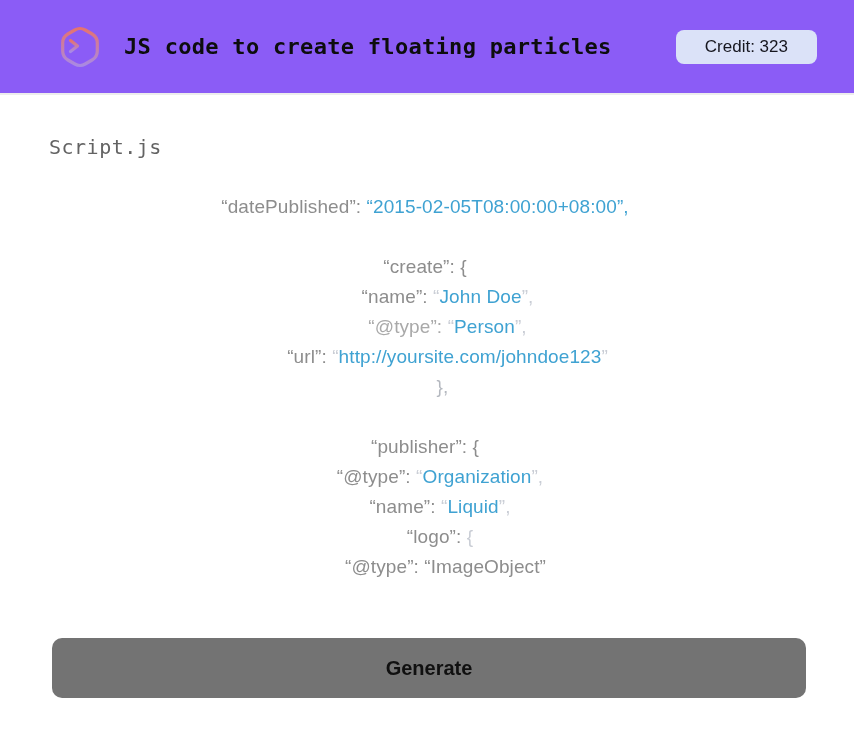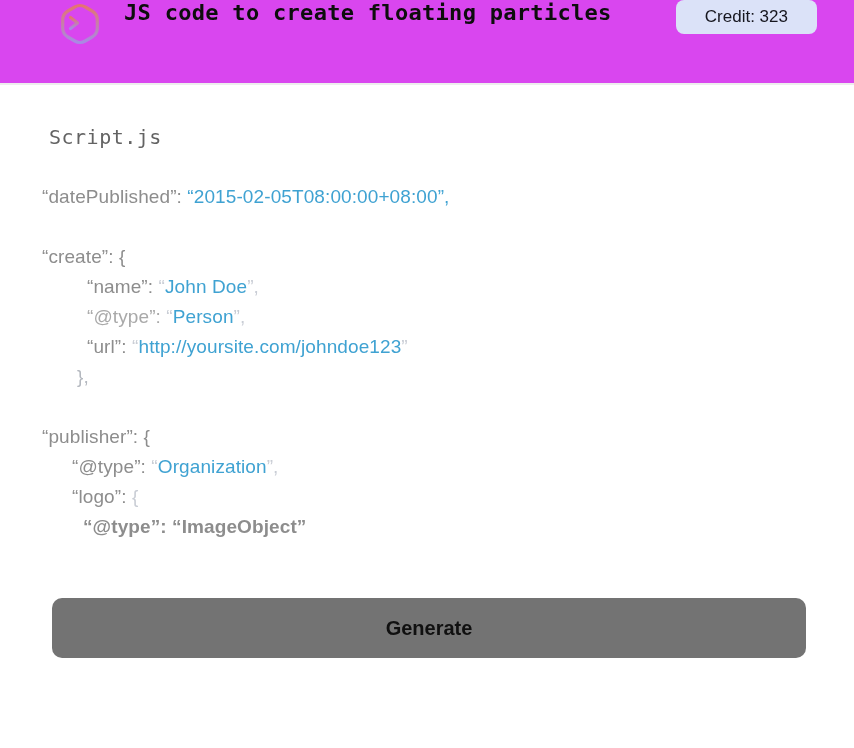--- a/index.html
+++ b/index.html
@@ -4,26 +4,26 @@
 <style>
   * { margin: 0; padding: 0; box-sizing: border-box; }
   html, body {
     width: 854px; height: 748px;
     background: #ffffff;
     font-family: "Liberation Sans", sans-serif;
     overflow: hidden;
   }
   
   .app-header {
-    height: 85px;
+    height: 95px;
     display: flex;
-    align-items: flex-start;
+    align-items: center;
     padding: 0 37px 0 56px;
     border-bottom: 2px solid #ededed;
-    background: #d946ef;
+    background: #8b5cf6;
   }
   .logo-wrap { width: 48px; height: 48px; margin-right: 20px; flex: 0 0 auto; }
   .app-title {
     flex: 1;
     font-family: "DejaVu Sans Mono", monospace;
     font-size: 22px;
     font-weight: bold;
     color: #0d0d0d;
     letter-spacing: 0.3px;
     white-space: nowrap;
@@ -47,21 +47,21 @@
     line-height: 24px;
     margin-left: 7px;
     letter-spacing: 0.5px;
   }
   .code-block {
     margin-top: 33px;
     font-size: 19px;
     line-height: 30px;
     letter-spacing: 0.1px;
   }
-  .code-line { min-height: 30px; white-space: pre; }
+  .code-line { min-height: 30px; white-space: pre; text-align: center; }
   .seg-key      { color: #8d8d8d; }
   .seg-keylight { color: #a9a9a9; }
   .seg-value    { color: #3fa2d2; }
   .seg-pale     { color: #c9cdd5; }
   .seg-muted    { color: #b4b8bf; }
   
   .generate-button {
     margin: 56px 48px 0 52px;
     height: 60px;
     background: #737373;
@@ -105,18 +105,19 @@
       <div class="code-line"><span class="seg-key">“datePublished”: </span><span class="seg-value">“2015-02-05T08:00:00+08:00”,</span></div>
       <div class="code-line">&nbsp;</div>
       <div class="code-line"><span class="seg-key">“create”: {</span></div>
       <div class="code-line" style="padding-left: 45px;"><span class="seg-key">“name”: </span><span class="seg-pale">“</span><span class="seg-value">John Doe</span><span class="seg-pale">”,</span></div>
       <div class="code-line" style="padding-left: 45px;"><span class="seg-keylight">“@type”: </span><span class="seg-pale">“</span><span class="seg-value">Person</span><span class="seg-pale">”,</span></div>
       <div class="code-line" style="padding-left: 45px;"><span class="seg-key">“url”: </span><span class="seg-pale">“</span><span class="seg-value">http://yoursite.com/johndoe123</span><span class="seg-pale">”</span></div>
       <div class="code-line" style="padding-left: 35px;"><span class="seg-muted">},</span></div>
       <div class="code-line">&nbsp;</div>
       <div class="code-line"><span class="seg-key">“publisher”: {</span></div>
       <div class="code-line" style="padding-left: 30px;"><span class="seg-key">“@type”: </span><span class="seg-pale">“</span><span class="seg-value">Organization</span><span class="seg-pale">”,</span></div>
+      <div class="code-line" style="padding-left: 30px;"><span class="seg-key">“name”: </span><span class="seg-pale">“</span><span class="seg-value">Liquid</span><span class="seg-pale">”,</span></div>
       <div class="code-line" style="padding-left: 30px;"><span class="seg-key">“logo”: </span><span class="seg-pale">{</span></div>
-      <div class="code-line" style="padding-left: 41px; font-weight: bold;"><span class="seg-key">“@type”: “ImageObject”</span></div>
+      <div class="code-line" style="padding-left: 41px;"><span class="seg-key">“@type”: “ImageObject”</span></div>
     </div>
 </main>
 
 <button class="generate-button">Generate</button>
 
 </body></html>

